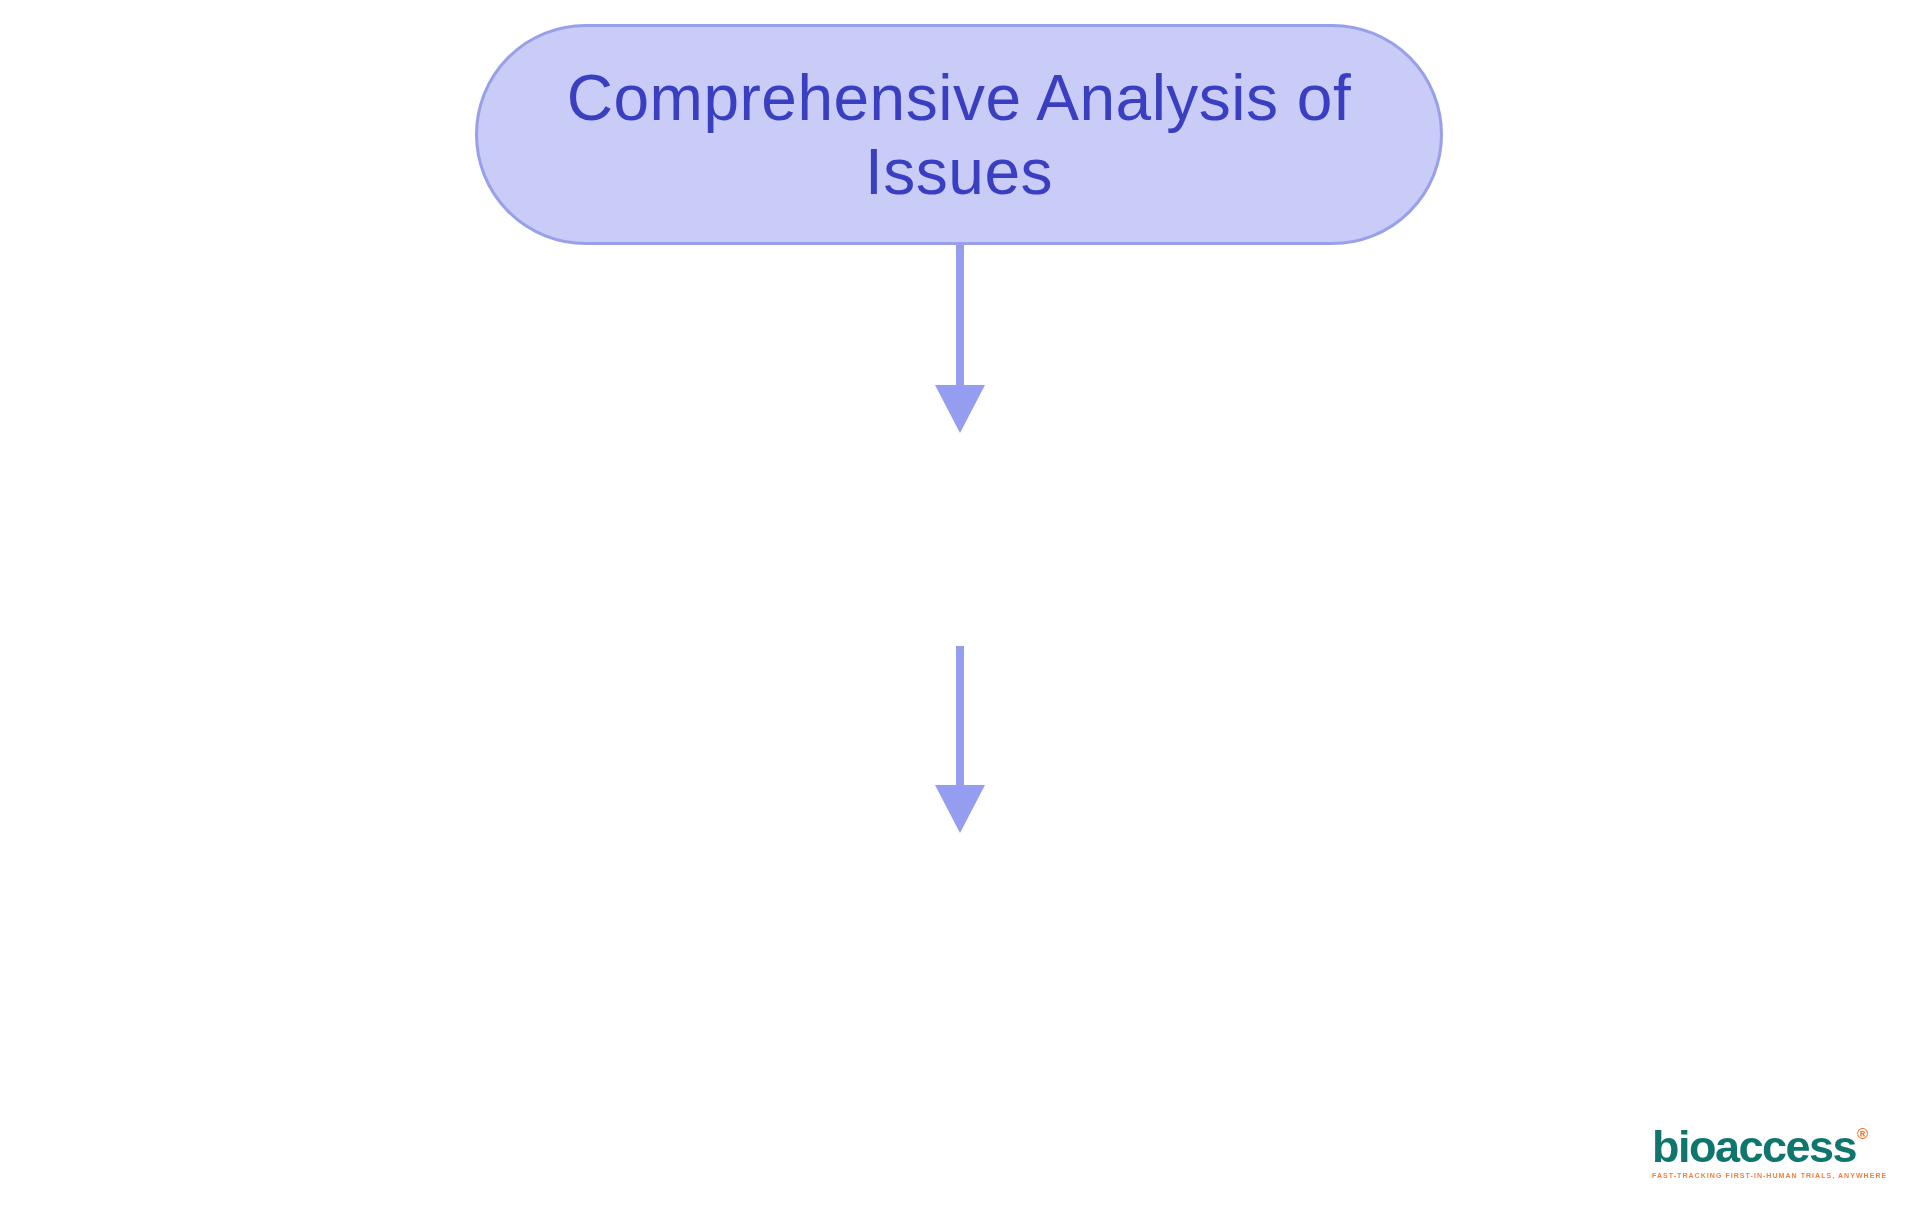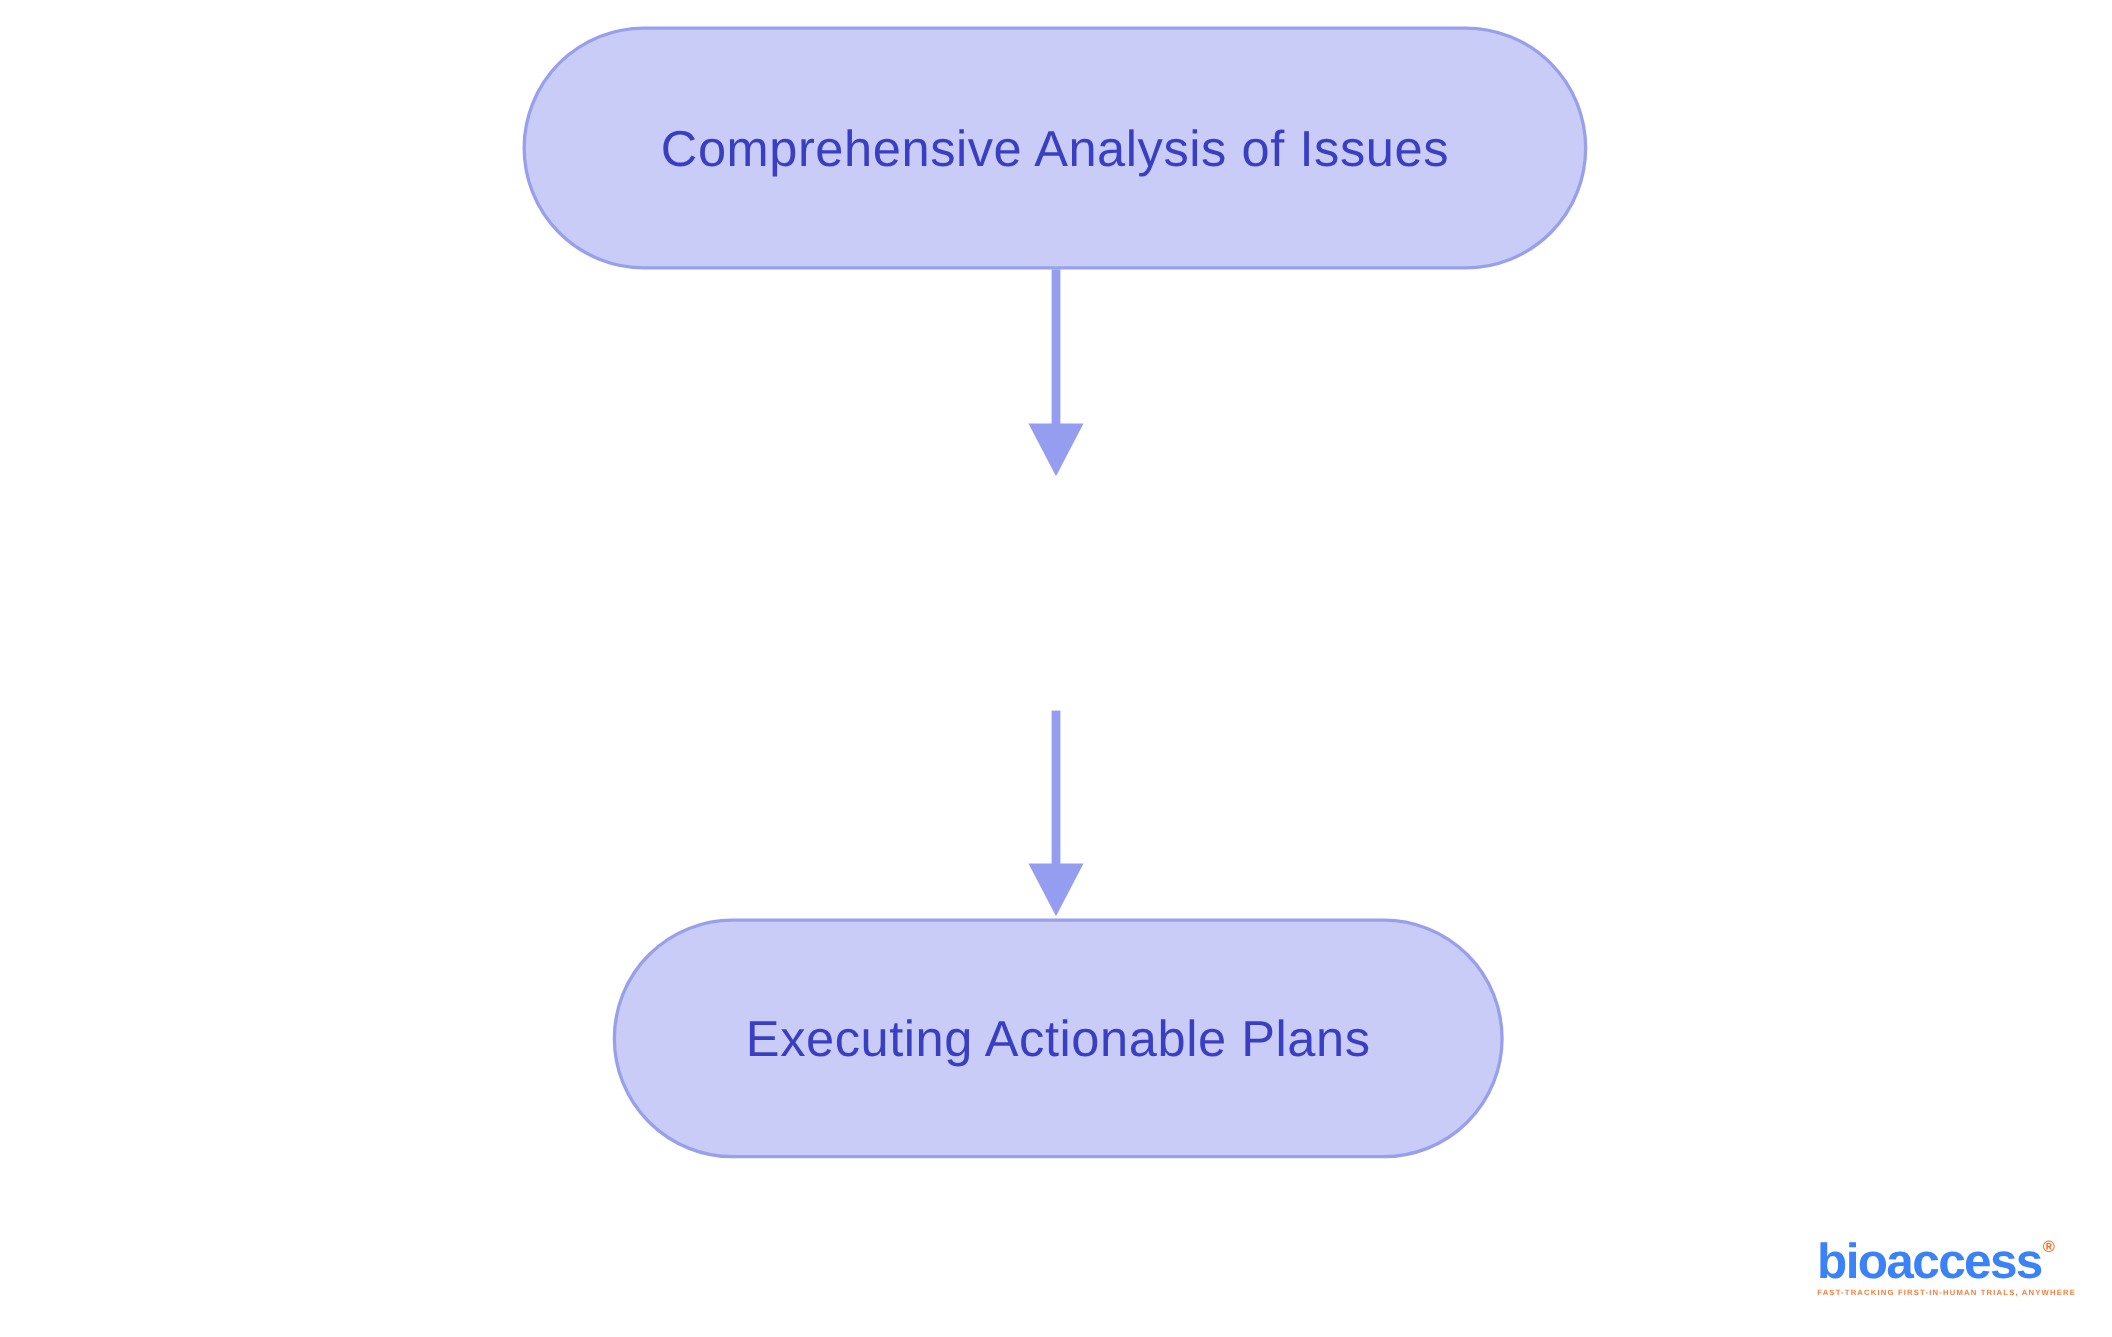--- a/index.html
+++ b/index.html
@@ -17,23 +17,23 @@
   }
   
   .node {
     position: absolute;
     box-sizing: border-box;
     background: #c9ccf6;
     border: 3px solid #98a0ec;
     border-radius: 112px;
     display: flex;
     align-items: center;
-    justify-content: center;
+    justify-content: flex-start;
     color: #3a3fc2;
-    font-size: 46px;
+    font-size: 64px;
     font-weight: 400;
     letter-spacing: 0.5px;
     text-align: center;
   }
   .node-1 { left: 475px; top: 24px;  width: 968px; height: 221px; }
   .node-2 { left: 511px; top: 433px; width: 892px; height: 213px; }
   .node-3 { left: 557px; top: 835px; width: 810px; height: 218px; }
 
   
   .arrow { position: absolute; }
@@ -73,21 +73,21 @@
   .brand-row {
     display: flex;
     align-items: flex-start;
     justify-content: center;
     line-height: 1;
   }
   .brand-text {
     font-size: 45px;
     font-weight: 700;
     letter-spacing: -1.5px;
-    color: #3b82f6;
+    color: #0f766e;
   }
   .brand-reg {
     font-size: 15px;
     font-weight: 700;
     margin-top: 2px;
     margin-left: 1px;
     color: #f4701d;
   }
   .brand-tagline {
     margin-top: 3px;
@@ -111,23 +111,20 @@
     <div class="shaft"></div>
     <div class="head"></div>
   </div>
 
 
   <div class="arrow arrow-2">
     <div class="shaft"></div>
     <div class="head"></div>
   </div>
 
-  <div class="node node-3">
-    <span>Executing Actionable Plans</span>
-  </div>
 
   <div class="brand">
     <div class="brand-row">
       <span class="brand-text">bioaccess</span>
       <span class="brand-reg">®</span>
     </div>
     <div class="brand-tagline">FAST-TRACKING FIRST-IN-HUMAN TRIALS, ANYWHERE</div>
   </div>
 
 </div>

